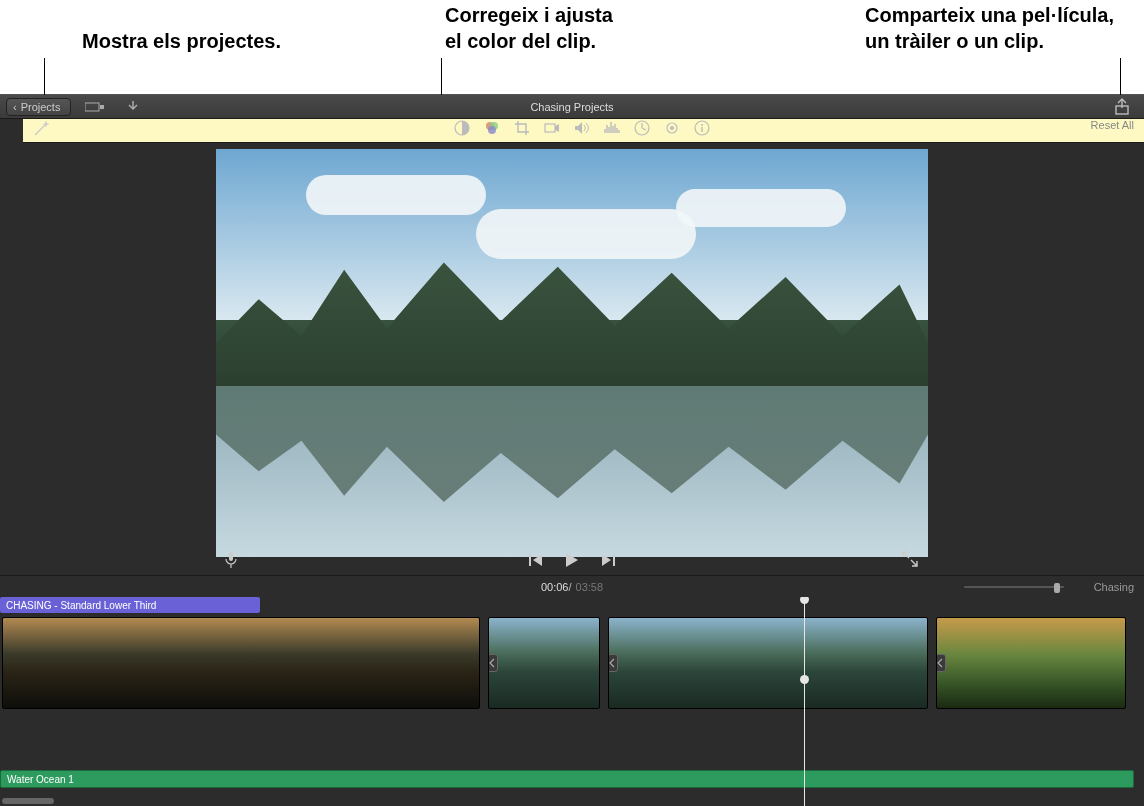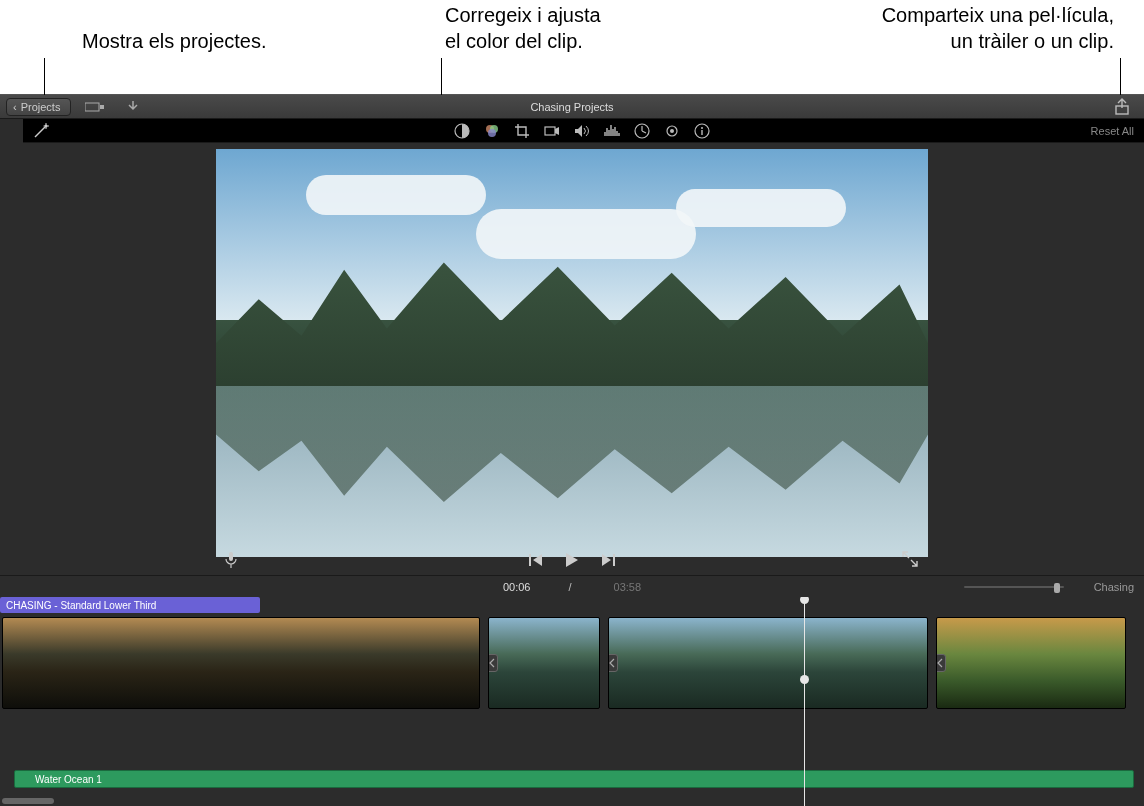--- a/index.html
+++ b/index.html
@@ -17,20 +17,21 @@
     height: 94px;
     position: relative;
     background: #fff;
   }
   .callout {
     position: absolute;
     font-size: 20px;
     line-height: 26px;
     color: #000;
     white-space: pre-line;
+    font-weight: bold;
   }
   .callout-line {
     position: absolute;
     width: 1px;
     background: #000;
   }
 
   
   .app {
     width: 1144px;
@@ -89,23 +90,23 @@
     display: flex;
     align-items: center;
     justify-content: center;
     cursor: pointer;
     color: #bbb;
   }
 
   
   .adjust-bar {
     height: 24px;
-    background: #000000;
-    display: flex;
-    align-items: center;
+    background: #fef9c3;
+    display: flex;
+    align-items: flex-start;
     position: relative;
     border-bottom: 1px solid #1a1a1a;
     margin-left: 23px;
   }
   .wand-btn {
     margin-left: 8px;
     width: 20px; height: 20px;
     display:flex; align-items:center; justify-content:center;
     cursor:pointer; color:#ccc;
   }
@@ -192,21 +193,20 @@
   .timecode-row {
     height: 22px;
     background: #2c2c2c;
     display:flex;
     align-items:center;
     justify-content:center;
     position:relative;
     font-size:11px;
     color:#bbb;
     border-top:1px solid #1a1a1a;
-    gap:38px;
   }
   .timecode-row .tc-current{ color:#ddd; }
   .timecode-row .tc-total{ color:#777; margin-left:4px;}
   .zoom-slider {
     position:absolute; right:80px; top:5px;
     width:100px; height:12px;
     display:flex; align-items:center;
   }
   .zoom-slider .track{ height:2px; width:100%; background:#555; border-radius:1px;}
   .zoom-slider .knob{ position:absolute; right:4px; top:2px; width:6px; height:10px; background:#aaa; border-radius:2px;}
@@ -259,28 +259,28 @@
   .playhead::before{
     content:""; position:absolute; top:-2px; left:-4px;
     width:9px; height:9px; background:#e6e6e6; border-radius:50%;
   }
   .playhead .ph-marker{
     position:absolute; top:78px; left:-4px;
     width:9px; height:9px; background:#e6e6e6; border-radius:50%;
   }
 
   .audio-strip {
-    position:absolute; bottom:18px; left:14px; right:10px;
+    position:absolute; bottom:18px; left:0; right:10px;
     height:18px;
     background:#2d9a5e;
     border:1px solid #1a6a3e;
     border-radius:2px;
     color:#fff; font-size:10px;
     display:flex; align-items:center;
-    padding-left:20px;
+    padding-left:6px;
   }
   .hscroll {
     position:absolute; bottom:0; left:0; right:0;
     height:10px; background:#2c2c2c;
   }
   .hscroll .thumb {
     position:absolute; left:2px; top:2px;
     width:52px; height:6px; background:#666; border-radius:3px;
   }
 
@@ -290,21 +290,21 @@
 <body>
 
 <div class="callouts">
   <div class="callout" style="left:42px; top:28px;margin-left:40px;">Mostra els projectes.</div>
   <div class="callout-line" style="left:44px; top:58px; height:42px;"></div>
 
   <div class="callout" style="left:445px; top:2px;">Corregeix i ajusta
 el color del clip.</div>
   <div class="callout-line" style="left:441px; top:58px; height:66px;"></div>
 
-  <div class="callout" style="right:30px; top:2px; text-align:right;margin-left:16px;">Comparteix una pel·lícula,
+  <div class="callout" style="right:30px; top:2px; margin-left:16px;">Comparteix una pel·lícula,
 un tràiler o un clip.</div>
   <div class="callout-line" style="left:1120px; top:58px; height:42px;"></div>
 </div>
 
 <div class="app">
 
   <div class="toolbar">
     <div class="projects-btn">
       <span>‹</span>
       <span>Projects</span>

